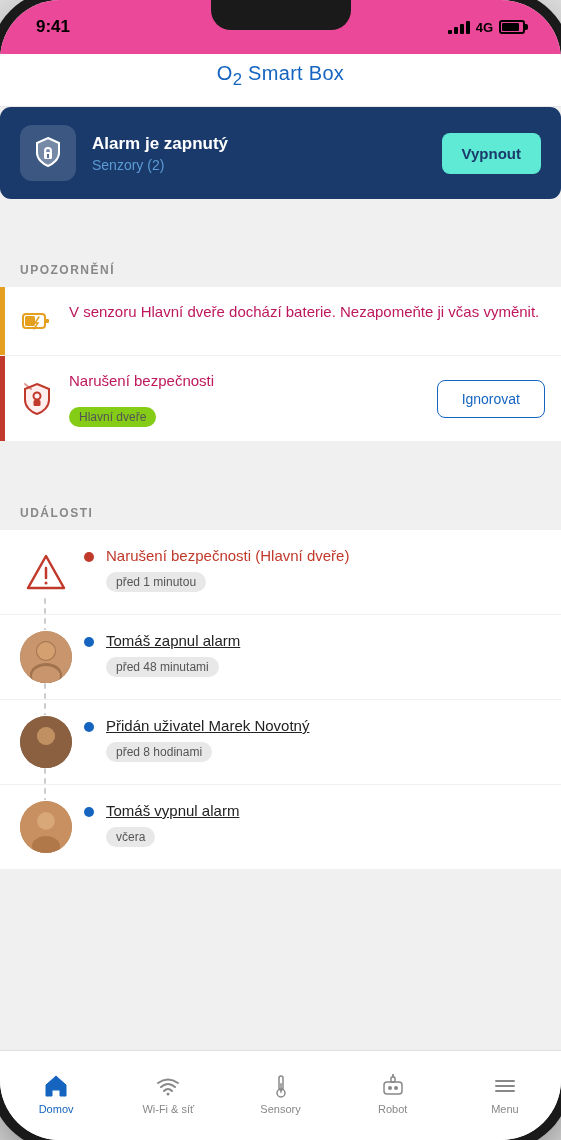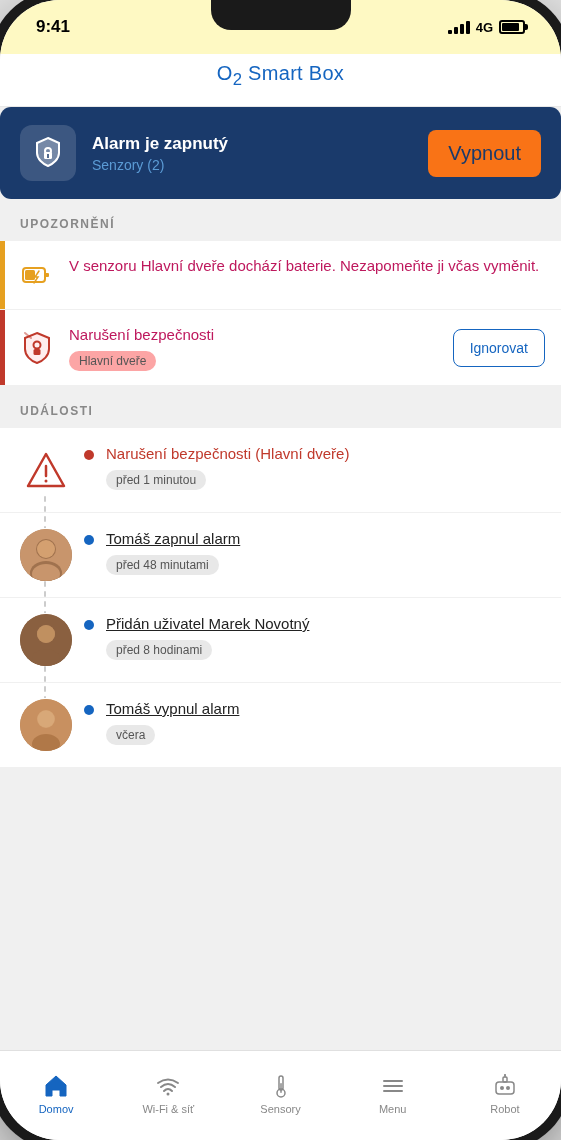--- a/index.html
+++ b/index.html
@@ -17,21 +17,21 @@
       background: #fff;
       border-radius: 60px;
       box-shadow: 0 0 0 10px #1a1a1a, 0 20px 60px rgba(0,0,0,0.5);
       overflow: hidden;
       position: relative;
       display: flex;
       flex-direction: column;
     }
     
     .status-bar {
-      background: #fef9c3;
+      background: #ec4899;
       height: 54px;
       display: flex;
       align-items: center;
       justify-content: space-between;
       padding: 0 36px;
       flex-shrink: 0;
       position: relative;
     }
     .status-bar .notch {
       position: absolute;
@@ -133,43 +133,44 @@
       font-weight: 600;
       color: #fff;
       margin-bottom: 3px;
     }
     .alarm-subtitle {
       font-size: 14px;
       color: #5b9bd5;
       cursor: pointer;
     }
     .alarm-btn {
-      background: #f97316;
+      background: #5eead4;
       border: none;
       border-radius: 8px;
       padding: 12px 20px;
-      font-size: 20px;
-      font-weight: 400;
+      font-size: 15px;
+      font-weight: 700;
       color: #1a3a6b;
       cursor: pointer;
       flex-shrink: 0;
       white-space: nowrap;
     }
 
     
     .section-header {
       background: #f0f0f0;
       padding: 18px 20px 10px;
     }
     .section-title {
       font-size: 12px;
       font-weight: 600;
       color: #888;
       letter-spacing: 1.5px;
       text-transform: uppercase;
+      margin-top: 46px;
     }
 
     
     .notifications-section { background: #fff; }
     .notification-card {
       background: #fff;
       display: flex;
       align-items: stretch;
       border-bottom: 1px solid #f0f0f0;
       position: relative;
@@ -192,38 +193,38 @@
       flex: 1;
       padding: 14px 10px 14px 0;
     }
     .notif-text {
       font-size: 15px;
       color: #be185d;
       line-height: 1.4;
     }
     .notif-tag {
       display: inline-block;
-      background: #fca5a5;
+      background: #84cc16;
       border-radius: 12px;
       padding: 3px 10px;
       font-size: 12px;
       color: #555;
-      margin-top: 6px;
+      margin-top: 16px;
     }
     .notif-action {
       display: flex;
       align-items: center;
       padding: 14px 16px;
       flex-shrink: 0;
     }
     .ignore-btn {
       border: 1.5px solid #1565c0;
       border-radius: 8px;
       background: #fff;
-      padding: 10px 16px;
+      padding: 10px 24px;
       font-size: 14px;
       color: #1565c0;
       cursor: pointer;
       white-space: nowrap;
     }
 
     
     .events-section { background: #fff; }
     .event-item {
       display: flex;
@@ -541,34 +542,34 @@
       <svg width="26" height="26" viewBox="0 0 26 26" fill="none">
         <rect x="11" y="3" width="4" height="14" rx="2" stroke="#888" stroke-width="1.5" fill="none"></rect>
         <circle cx="13" cy="20" r="4" stroke="#888" stroke-width="1.5" fill="none"></circle>
         <rect x="12.25" y="10" width="1.5" height="10" rx="0.75" fill="#888"></rect>
       </svg>
       <span class="tab-label">Sensory</span>
     </div>
 
     <div class="tab-item">
       <svg width="26" height="26" viewBox="0 0 26 26" fill="none">
-        <line x1="4" y1="8" x2="22" y2="8" stroke="#888" stroke-width="2" stroke-linecap="round"></line>
-        <line x1="4" y1="13" x2="22" y2="13" stroke="#888" stroke-width="2" stroke-linecap="round"></line>
-        <line x1="4" y1="18" x2="22" y2="18" stroke="#888" stroke-width="2" stroke-linecap="round"></line>
-      </svg>
-      <span class="tab-label">Menu</span>
-    </div>
-
-    <div class="tab-item">
-      <svg width="26" height="26" viewBox="0 0 26 26" fill="none">
         <rect x="4" y="9" width="18" height="12" rx="3" stroke="#888" stroke-width="1.5" fill="none"></rect>
         <circle cx="10" cy="15" r="2" fill="#888"></circle>
         <circle cx="16" cy="15" r="2" fill="#888"></circle>
         <rect x="11" y="4" width="4" height="5" rx="1" stroke="#888" stroke-width="1.5" fill="none"></rect>
         <line x1="13" y1="4" x2="13" y2="2" stroke="#888" stroke-width="1.5" stroke-linecap="round"></line>
         <circle cx="13" cy="2" r="1" fill="#888"></circle>
       </svg>
       <span class="tab-label">Robot</span>
     </div>
 
+    <div class="tab-item">
+      <svg width="26" height="26" viewBox="0 0 26 26" fill="none">
+        <line x1="4" y1="8" x2="22" y2="8" stroke="#888" stroke-width="2" stroke-linecap="round"></line>
+        <line x1="4" y1="13" x2="22" y2="13" stroke="#888" stroke-width="2" stroke-linecap="round"></line>
+        <line x1="4" y1="18" x2="22" y2="18" stroke="#888" stroke-width="2" stroke-linecap="round"></line>
+      </svg>
+      <span class="tab-label">Menu</span>
+    </div>
+
   </div>
 
 </div>
 
 </body></html>

